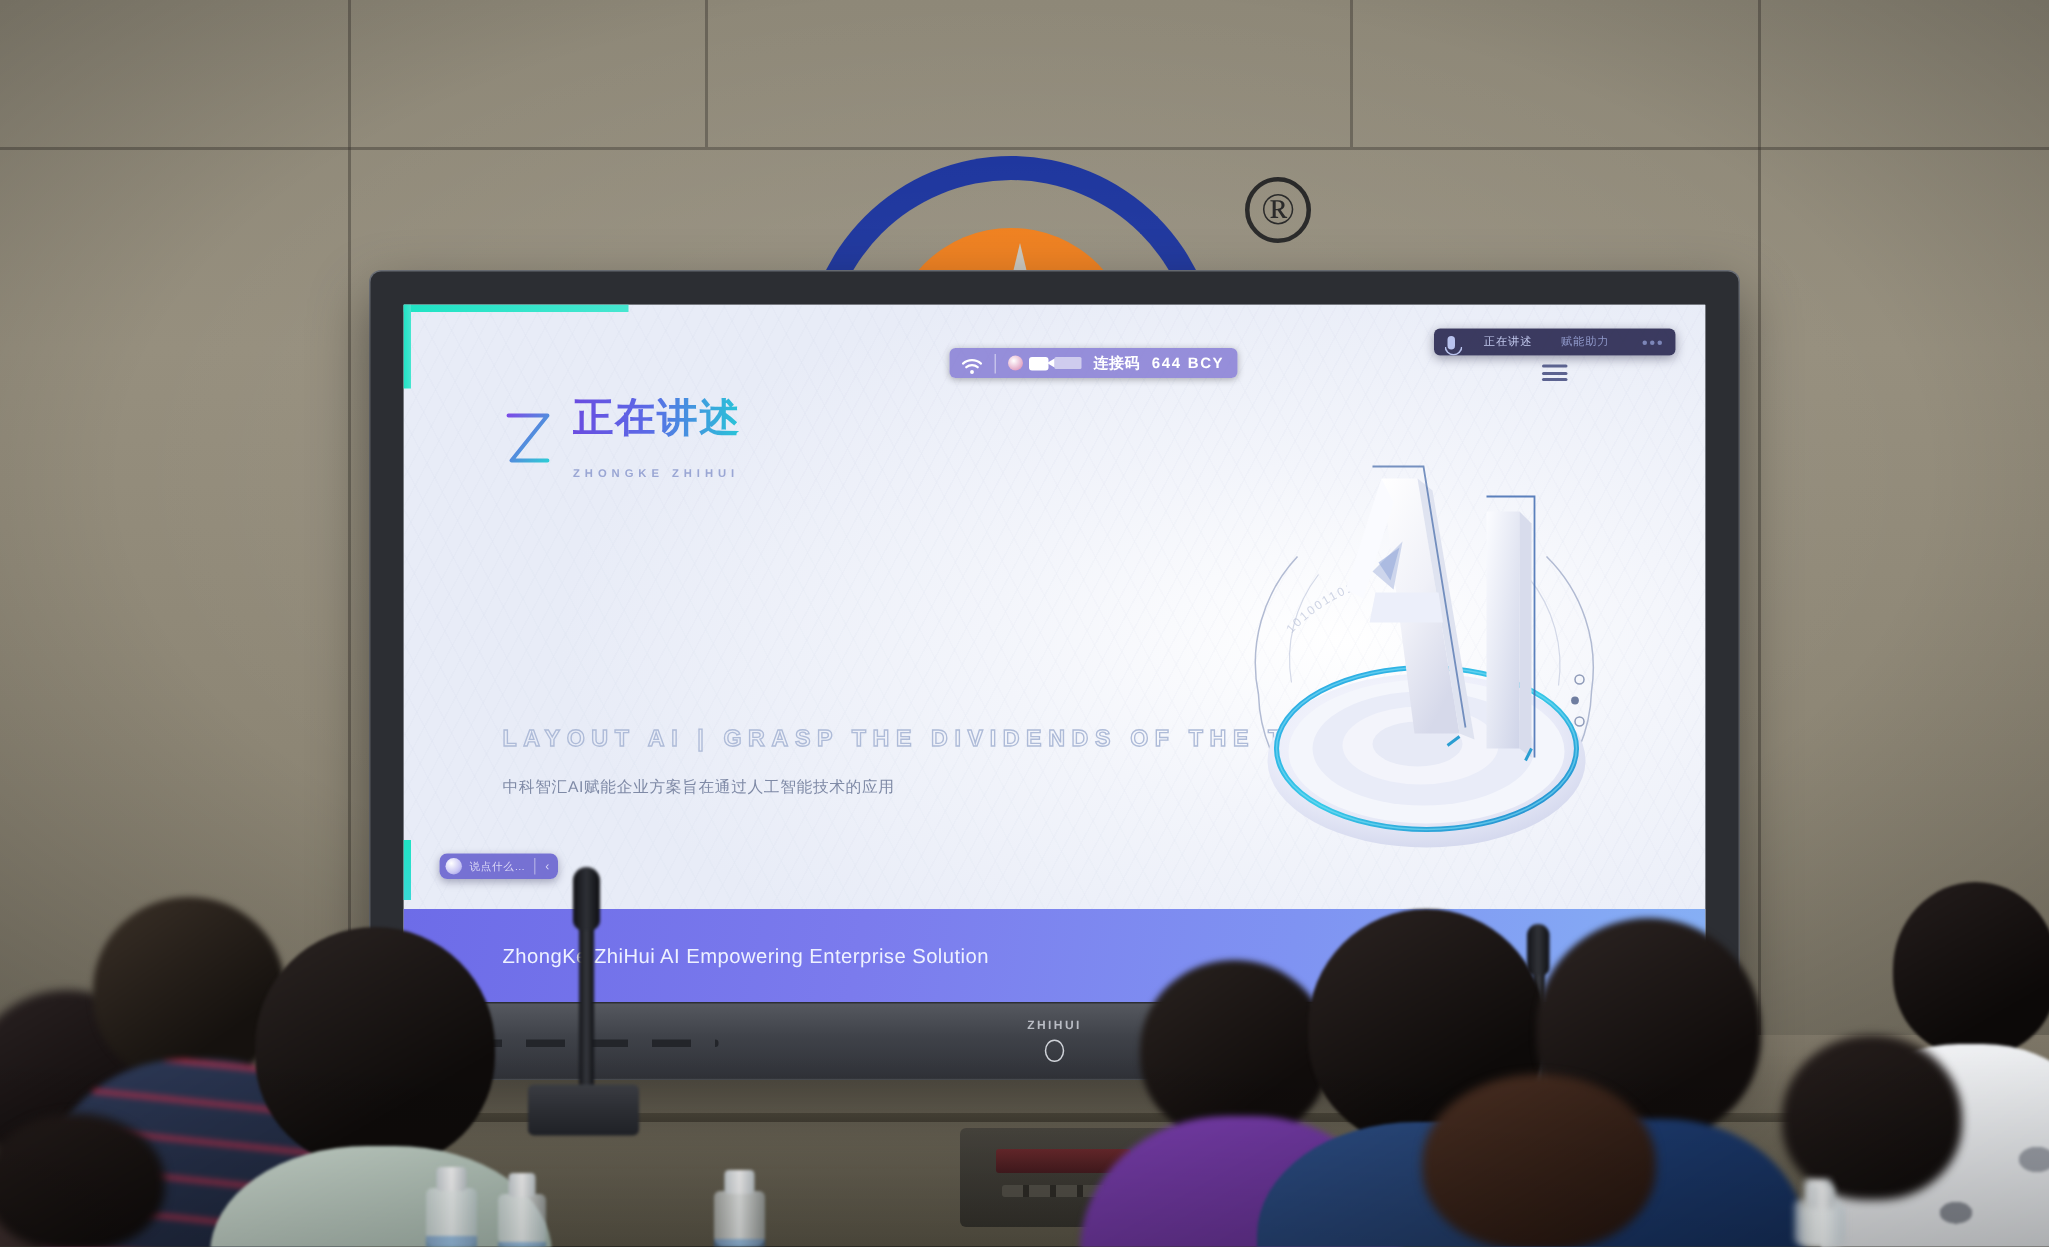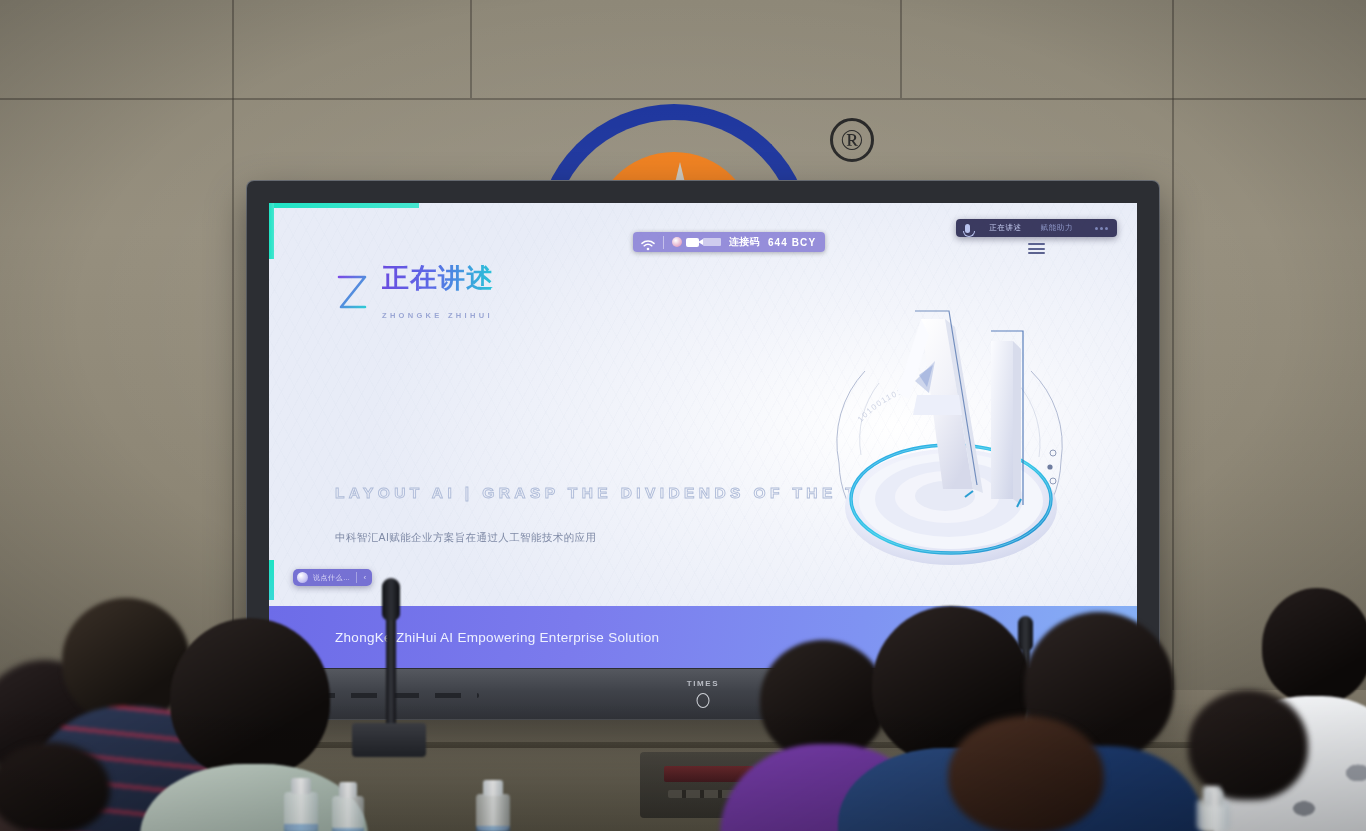--- a/index.html
+++ b/index.html
@@ -142,21 +142,21 @@
     font-family:"DejaVu Sans","Liberation Sans",sans-serif;
   }
   .sub-en {
     position:absolute; left:66px; top:281px;
     font-size:15.5px; letter-spacing:4.4px; font-weight:700;
     color:transparent;
     -webkit-text-stroke:.9px #aebbd8;
     white-space:nowrap;
   }
   .sub-cn {
-    position:absolute; left:66px; top:324px;
+    position:absolute; left:66px; top:312px;
     font-size:10.5px; color:#7f8aa6; line-height:1.95; letter-spacing:.4px;
   }
 
   
   .art { position:absolute; right:8px; top:72px; width:360px; height:340px; }
   .art svg { display:block; }
 
   
   .band {
     position:absolute; left:0; right:0; bottom:0; height:62px;
@@ -457,21 +457,21 @@
         </span>
         <span class="sb-code">连接码</span>
         <span class="sb-num">644 BCY</span>
       </div>
 
     </div>
 
     <div class="bezel-bottom">
       <span class="bezel-side-btn"></span>
       <span class="bezel-ports"></span>
-      <span class="bezel-brand">TIMES</span>
+      <span class="bezel-brand">ZHIHUI</span>
       <span class="bezel-power"></span>
     </div>
   </div>
 
   <div class="console"></div>
   <div class="console-strip"></div>
   <div class="console-keys"></div>
 
   <div class="mic-stand blurlite"></div>
   <div class="mic-head blurlite"></div>

